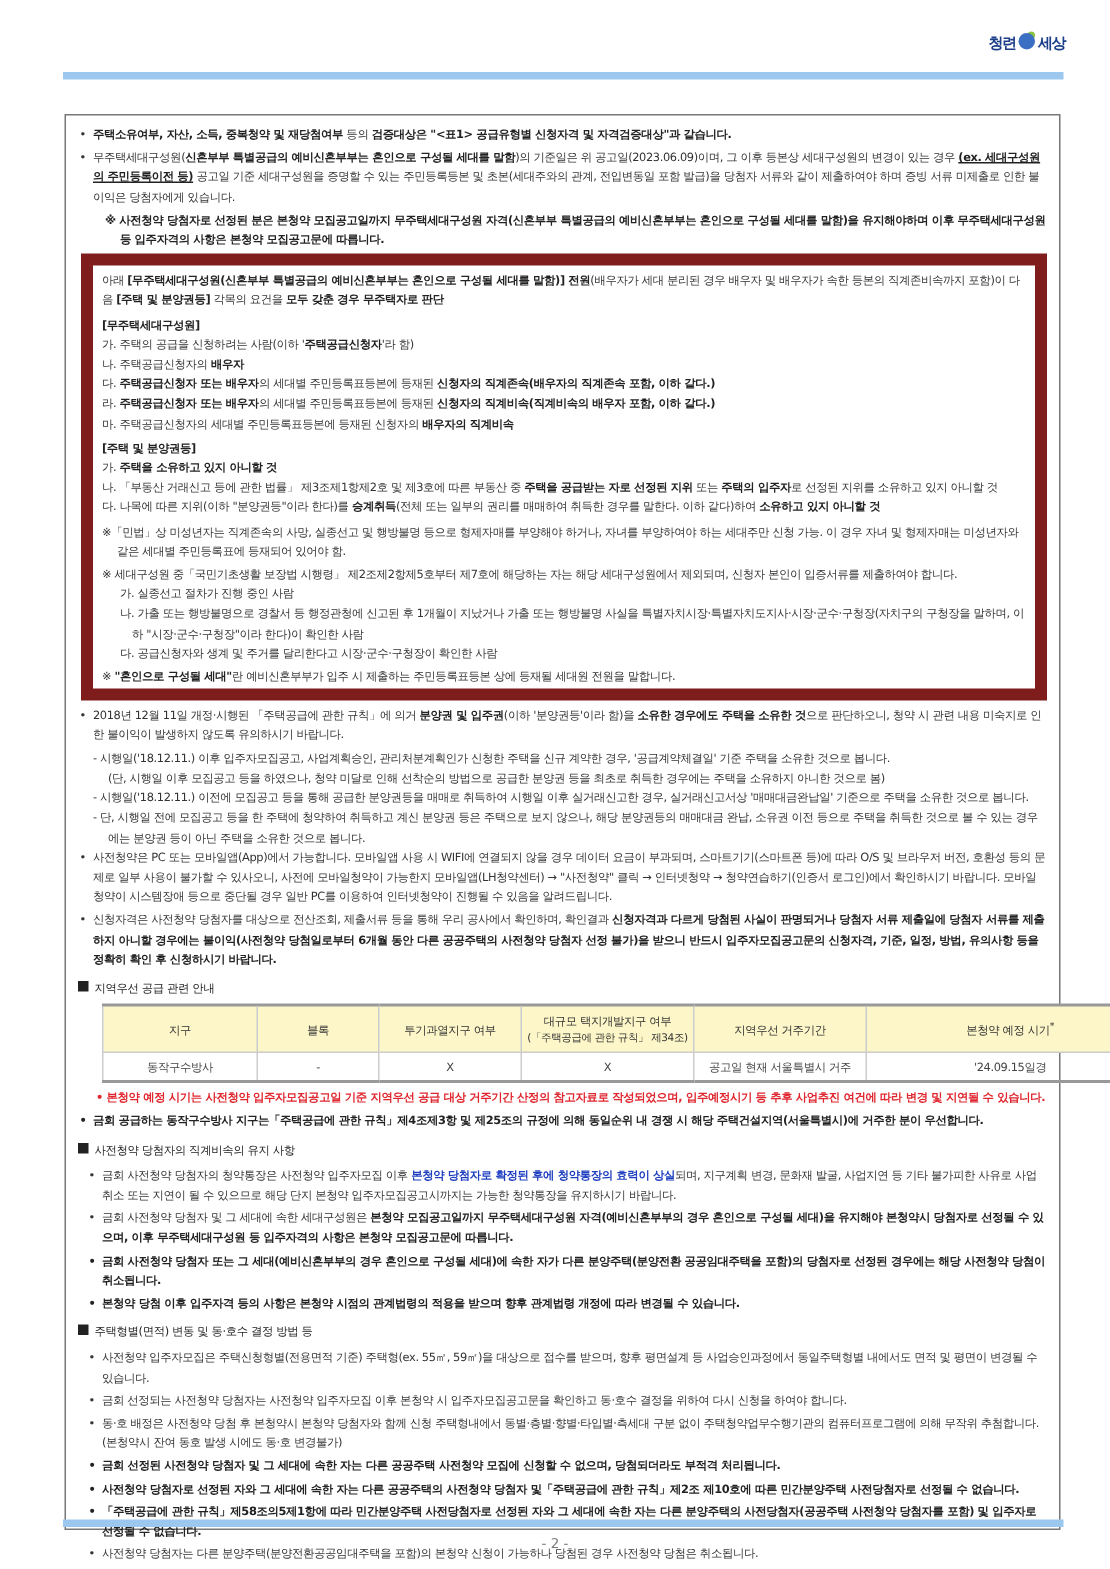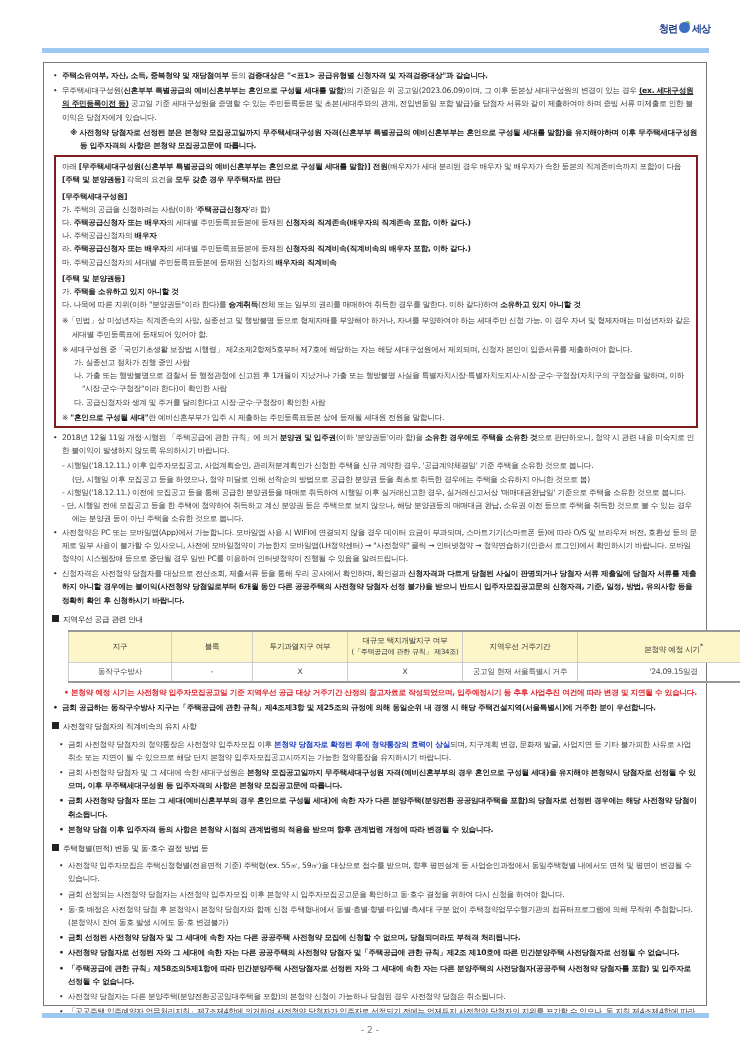--- a/index.html
+++ b/index.html
@@ -4,30 +4,30 @@
 <style>
   html, body { margin:0; padding:0; background:#ffffff; }
   body { width:740px; height:1046px; position:relative; overflow:hidden;
          font-family:"DejaVu Sans","Liberation Sans",sans-serif; color:#333; }
   .logo { position:absolute; right:30px; top:22px; font-size:10px; font-weight:bold; color:#1d3f8a; letter-spacing:-1px; }
   .logo .dot { display:inline-block; width:11px; height:11px; border-radius:50%; background:#3b6fc4; margin:0 2px; vertical-align:-1px; box-shadow: 3px -4px 0 -3px #8bc53f; }
   .bar { position:absolute; left:42px; width:667px; height:5px; background:#9cc8f0; }
   .bar.top { top:48px; }
   .bar.bottom { top:1013px; }
   .pagenum { position:absolute; top:1025px; left:0; width:740px; text-align:center; font-size:9px; color:#777; }
-  .frame { position:absolute; left:43px; top:62px; width:664px; height:944px; border:1px solid #777; box-sizing:border-box; padding:6px 8px 0 8px; }
+  .frame { position:absolute; left:43px; top:76px; width:664px; height:944px; border:1px solid #777; box-sizing:border-box; padding:6px 8px 0 8px; }
   .fs { font-size:7.6px; line-height:13.2px; letter-spacing:-0.25px; }
   .b { font-weight:bold; color:#222; }
   .u { text-decoration:underline; }
   .blue { color:#1f3fc0; font-weight:bold; }
   .red { color:#e0262e; font-weight:bold; }
   .item { position:relative; padding-left:10px; margin-bottom:2px; }
   .item:before { content:"•"; position:absolute; left:1px; top:0; }
   .note { padding-left:16px; text-indent:-10px; margin:2px 0 2px 12px; }
-  .box { border:2px solid #7f1d1d; margin:3px 0 3px 2px; padding:3px 6px 2px 6px; }
+  .box { border:8px solid #7f1d1d; margin:3px 0 3px 2px; padding:3px 6px 2px 6px; }
   .sub2 { padding-left:20px; text-indent:-8px; }
   .dash { padding-left:20px; text-indent:-10px; }
   .sect { font-weight:normal; color:#222; margin:6px 0 4px 0; }
   .sect .sq { display:inline-block; width:7px; height:7px; background:#222; margin-right:4px; vertical-align:0px; }
   table.t { border-collapse:collapse; width:702px; margin:4px 0 3px 16px; font-size:7.6px; letter-spacing:-0.25px; }
   table.t th { background:#fdf6c8; font-weight:normal; color:#333; border:1px solid #ccc; border-top:2px solid #999; height:28px; line-height:11px; }
   table.t td { border:1px solid #ccc; border-bottom:2px solid #999; text-align:center; height:16px; color:#444; }
 </style>
 </head>
 <body>
@@ -46,27 +46,28 @@
     <span>무주택세대구성원(</span><span class="b">신혼부부 특별공급의 예비신혼부부는 혼인으로 구성될 세대를 말함</span><span>)의 기준일은 위 공고일(2023.06.09)이며, 그 이후 등본상 세대구성원의 변경이 있는 경우 </span><span class="b u">(ex. 세대구성원의 주민등록이전 등)</span><span> 공고일 기준 세대구성원을 증명할 수 있는 주민등록등본 및 초본(세대주와의 관계, 전입변동일 포함 발급)을 당첨자 서류와 같이 제출하여야 하며 증빙 서류 미제출로 인한 불이익은 당첨자에게 있습니다.</span>
   </div>
   <div class="note b">※ 사전청약 당첨자로 선정된 분은 본청약 모집공고일까지 무주택세대구성원 자격(신혼부부 특별공급의 예비신혼부부는 혼인으로 구성될 세대를 말함)을 유지해야하며 이후 무주택세대구성원 등 입주자격의 사항은 본청약 모집공고문에 따릅니다.</div>
 
   <div class="box">
     <div>
       <span>아래 </span><span class="b">[무주택세대구성원(신혼부부 특별공급의 예비신혼부부는 혼인으로 구성될 세대를 말함)] 전원</span><span>(배우자가 세대 분리된 경우 배우자 및 배우자가 속한 등본의 직계존비속까지 포함)이 다음 </span><span class="b">[주택 및 분양권등]</span><span> 각목의 요건을 </span><span class="b">모두 갖춘 경우 무주택자로 판단</span>
     </div>
     <div class="b" style="margin-top:3px">[무주택세대구성원]</div>
     <div><span>가. 주택의 공급을 신청하려는 사람(이하 '</span><span class="b">주택공급신청자</span><span>'라 함)</span></div>
+    <div><span>나. 주택공급신청자의 </span><span class="b">배우자</span></div>
     <div><span>다. </span><span class="b">주택공급신청자 또는 배우자</span><span>의 세대별 주민등록표등본에 등재된 </span><span class="b">신청자의 직계존속(배우자의 직계존속 포함, 이하 같다.)</span></div>
-    <div><span>나. 주택공급신청자의 </span><span class="b">배우자</span></div>
     <div><span>라. </span><span class="b">주택공급신청자 또는 배우자</span><span>의 세대별 주민등록표등본에 등재된 </span><span class="b">신청자의 직계비속(직계비속의 배우자 포함, 이하 같다.)</span></div>
     <div><span>마. 주택공급신청자의 세대별 주민등록표등본에 등재된 신청자의 </span><span class="b">배우자의 직계비속</span></div>
 
     <div class="b" style="margin-top:3px">[주택 및 분양권등]</div>
     <div><span>가. </span><span class="b">주택을 소유하고 있지 아니할 것</span></div>
+    <div><span>나. 「부동산 거래신고 등에 관한 법률」 제3조제1항제2호 및 제3호에 따른 부동산 중 </span><span class="b">주택을 공급받는 자로 선정된 지위</span><span> 또는 </span><span class="b">주택의 입주자</span><span>로 선정된 지위를 소유하고 있지 아니할 것</span></div>
     <div><span>다. 나목에 따른 지위(이하 "분양권등"이라 한다)를 </span><span class="b">승계취득</span><span>(전체 또는 일부의 권리를 매매하여 취득한 경우를 말한다. 이하 같다)하여 </span><span class="b">소유하고 있지 아니할 것</span></div>
 
     <div style="margin-top:3px;padding-left:10px;text-indent:-10px">※「민법」상 미성년자는 직계존속의 사망, 실종선고 및 행방불명 등으로 형제자매를 부양해야 하거나, 자녀를 부양하여야 하는 세대주만 신청 가능. 이 경우 자녀 및 형제자매는 미성년자와 같은 세대별 주민등록표에 등재되어 있어야 함.</div>
     <div style="margin-top:2px;padding-left:10px;text-indent:-10px">※ 세대구성원 중「국민기초생활 보장법 시행령」 제2조제2항제5호부터 제7호에 해당하는 자는 해당 세대구성원에서 제외되며, 신청자 본인이 입증서류를 제출하여야 합니다.</div>
     <div class="sub2">가. 실종선고 절차가 진행 중인 사람</div>
     <div class="sub2">나. 가출 또는 행방불명으로 경찰서 등 행정관청에 신고된 후 1개월이 지났거나 가출 또는 행방불명 사실을 특별자치시장·특별자치도지사·시장·군수·구청장(자치구의 구청장을 말하며, 이하 "시장·군수·구청장"이라 한다)이 확인한 사람</div>
     <div class="sub2">다. 공급신청자와 생계 및 주거를 달리한다고 시장·군수·구청장이 확인한 사람</div>
     <div style="margin-top:2px"><span>※ </span><span class="b">"혼인으로 구성될 세대"</span><span>란 예비신혼부부가 입주 시 제출하는 주민등록표등본 상에 등재될 세대원 전원을 말합니다.</span></div>
   </div>
 

